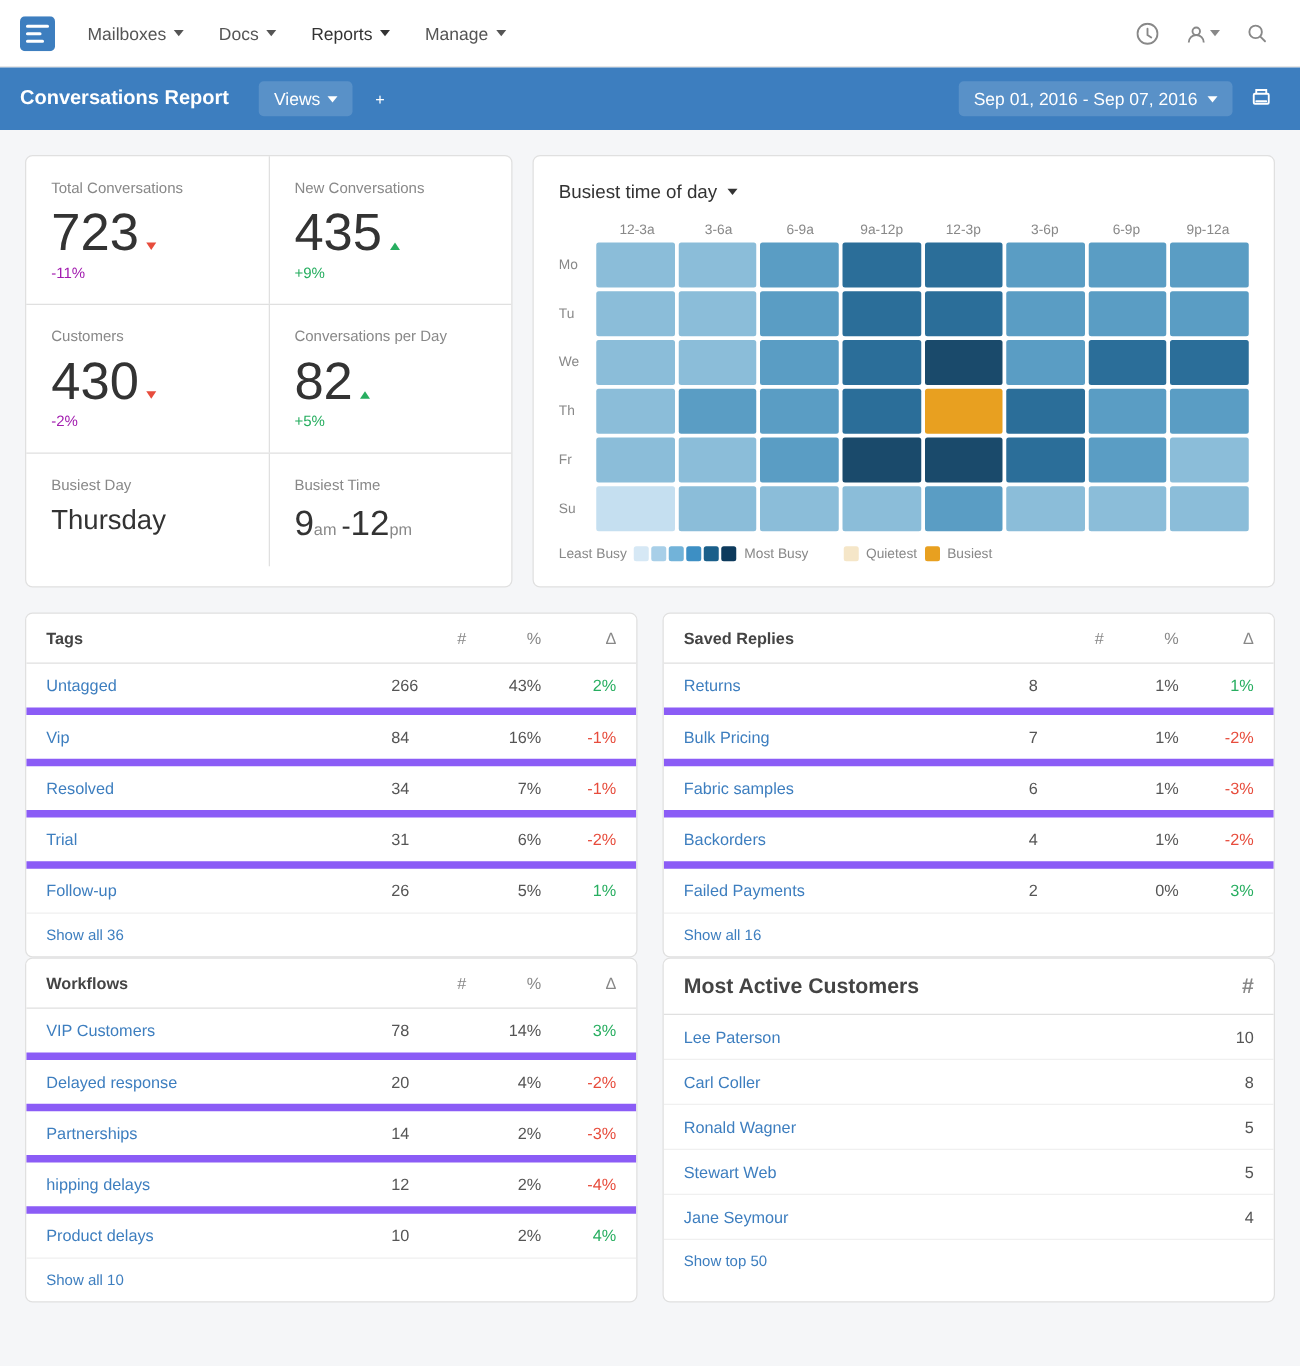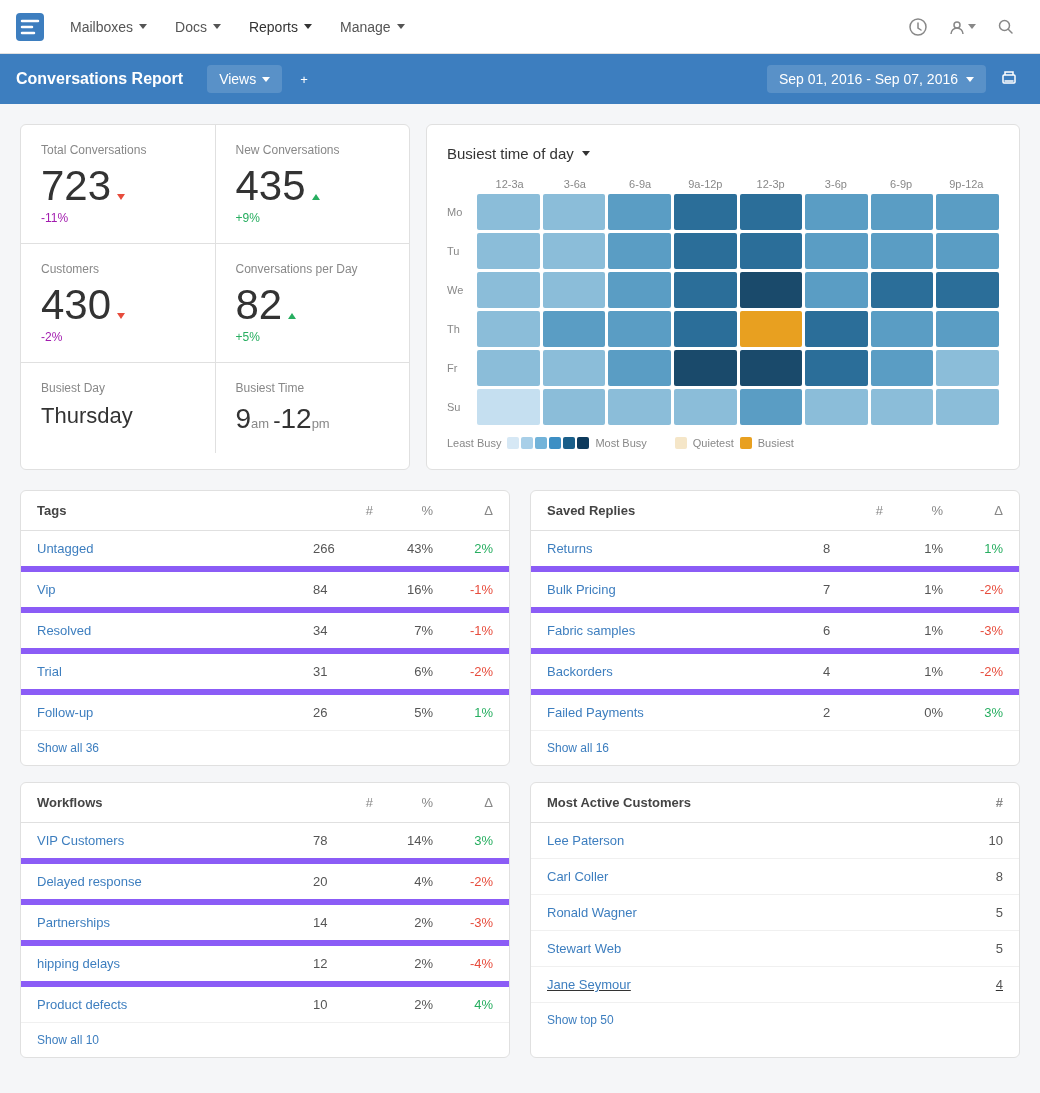--- a/index.html
+++ b/index.html
@@ -65,41 +65,41 @@
     .heatmap-time-label { flex: 1; text-align: center; font-size: 11px; color: #888; }
     .heatmap-row { display: flex; align-items: center; margin-bottom: 3px; }
     .heatmap-day-label { width: 30px; font-size: 11px; color: #888; }
     .heatmap-cells { display: flex; flex: 1; gap: 3px; }
     .heatmap-cell { flex: 1; height: 36px; border-radius: 2px; }
     .heatmap-legend { display: flex; align-items: center; gap: 6px; margin-top: 12px; font-size: 11px; color: #888; }
     .legend-gradient { display: flex; gap: 2px; }
     .legend-swatch { width: 12px; height: 12px; border-radius: 2px; }
 
     
-    .tables-row { display: flex; gap: 20px; margin-bottom: 16px; }
+    .tables-row { display: flex; gap: 20px; margin-bottom: 0; }
     .table-card { flex: 1; background: #fff; border: 1px solid #e0e0e0; border-radius: 6px; overflow: hidden; }
     .table-header { display: flex; align-items: center; padding: 12px 16px; border-bottom: 1px solid #e0e0e0; font-weight: 600; font-size: 13px; color: #444; }
     .table-col-name { flex: 1; }
     .table-col-num { width: 60px; text-align: right; color: #888; font-weight: 500; }
     .table-col-pct { width: 60px; text-align: right; color: #888; font-weight: 500; }
     .table-col-delta { width: 60px; text-align: right; color: #888; font-weight: 500; }
     .table-row-item { display: flex; align-items: center; padding: 10px 16px; border-bottom: 6px solid #8b5cf6; }
     .table-row-item:last-child { border-bottom: none; }
     .table-cell-name { flex: 1; color: #3d7ebf; cursor: pointer; }
     .table-cell-num { width: 60px; text-align: left; color: #555; }
     .table-cell-pct { width: 60px; text-align: right; color: #555; }
     .table-cell-delta { width: 60px; text-align: right; }
     .show-all { padding: 10px 16px; color: #3d7ebf; cursor: pointer; font-size: 12px; border-top: 1px solid #f0f0f0; }
 
     
-    .customers-header { display: flex; align-items: flex-end; padding: 12px 16px; border-bottom: 1px solid #e0e0e0; font-weight: 600; font-size: 13px; color: #444; }
+    .customers-header { display: flex; align-items: flex-end; padding: 12px 16px; border-bottom: 1px solid #e0e0e0; font-weight: 600; font-size: 17px; color: #444; }
     .customers-col-name { flex: 1; }
     .customers-col-num { width: 60px; text-align: right; color: #888; }
     .customer-row { display: flex; align-items: center; padding: 10px 16px; border-bottom: 1px solid #f0f0f0; }
-    .customer-row:last-child { border-bottom: none; text-decoration: underline; }
+    .customer-row:last-child { border-bottom: none; }
     .customer-name { flex: 1; color: #3d7ebf; cursor: pointer; }
     .customer-num { width: 60px; text-align: right; color: #555; }
 
     
     .chevron-down { display: inline-block; width: 0; height: 0; border-left: 4px solid transparent; border-right: 4px solid transparent; border-top: 5px solid currentColor; margin-left: 2px; vertical-align: middle; }
   </style>
 </head>
 <body>
 
 <nav class="top-nav">
@@ -460,21 +460,21 @@
             <div class="table-cell-pct">2%</div>
             <div class="table-cell-delta" style="color: rgb(231, 76, 60);">-3%</div>
           </div>
           <div class="table-row-item">
             <div class="table-cell-name">hipping delays</div>
             <div class="table-cell-num">12</div>
             <div class="table-cell-pct">2%</div>
             <div class="table-cell-delta" style="color: rgb(231, 76, 60);">-4%</div>
           </div>
           <div class="table-row-item">
-            <div class="table-cell-name">Product defects</div>
+            <div class="table-cell-name">Product delays</div>
             <div class="table-cell-num">10</div>
             <div class="table-cell-pct">2%</div>
             <div class="table-cell-delta" style="color: rgb(39, 174, 96);">4%</div>
           </div>
         </div>
       <div class="show-all">Show all 10</div>
     </div>
 
     <div class="table-card">
       <div class="customers-header">

